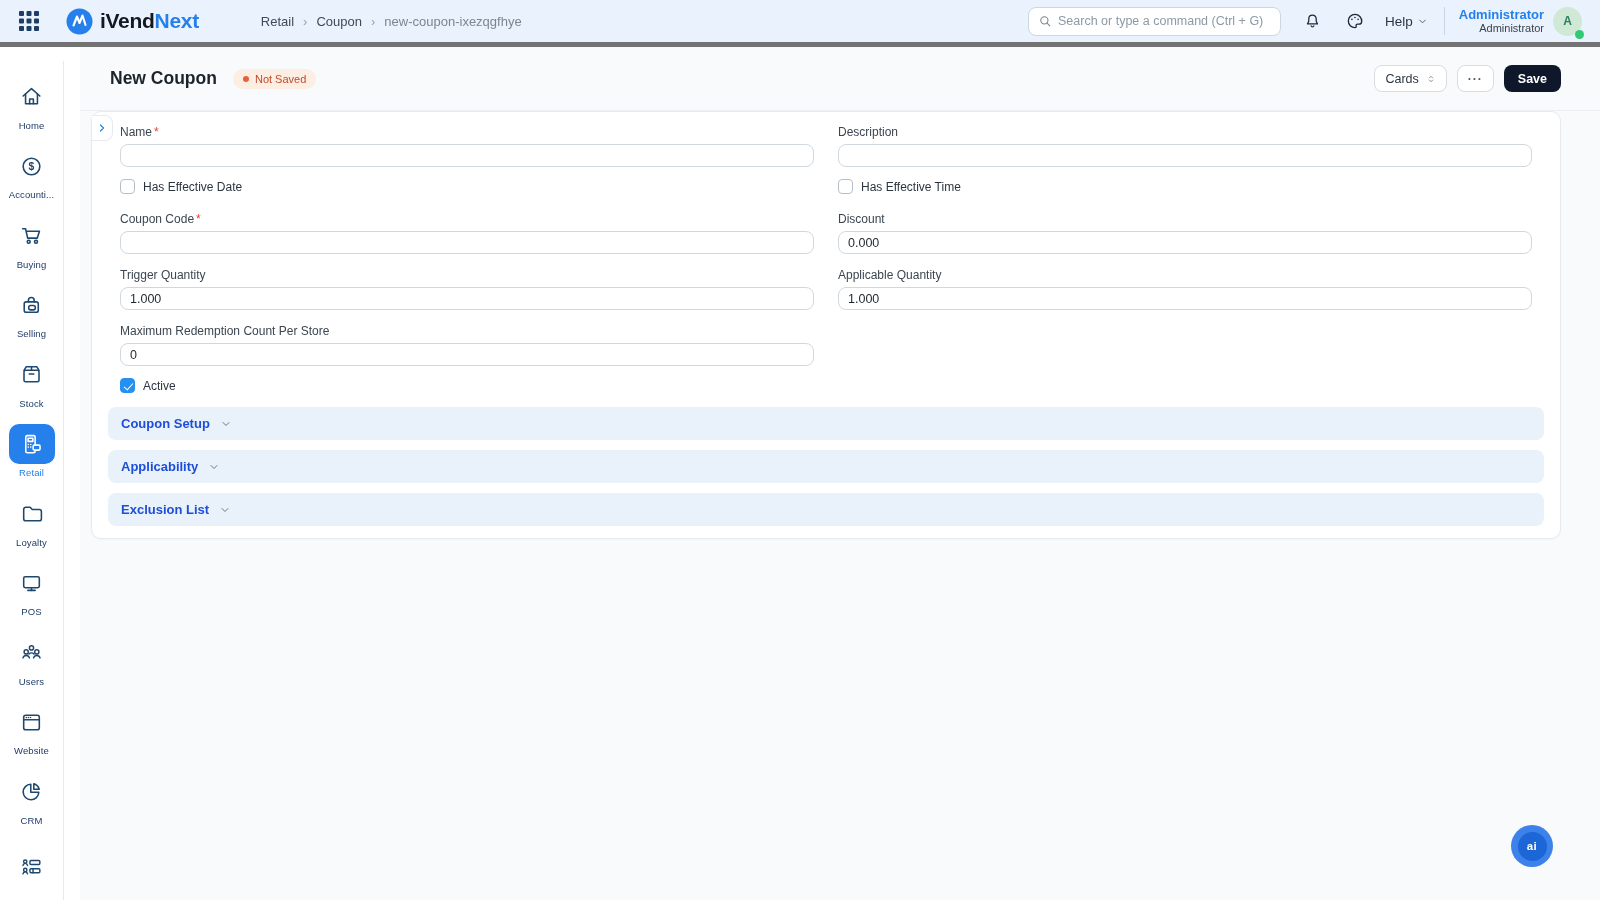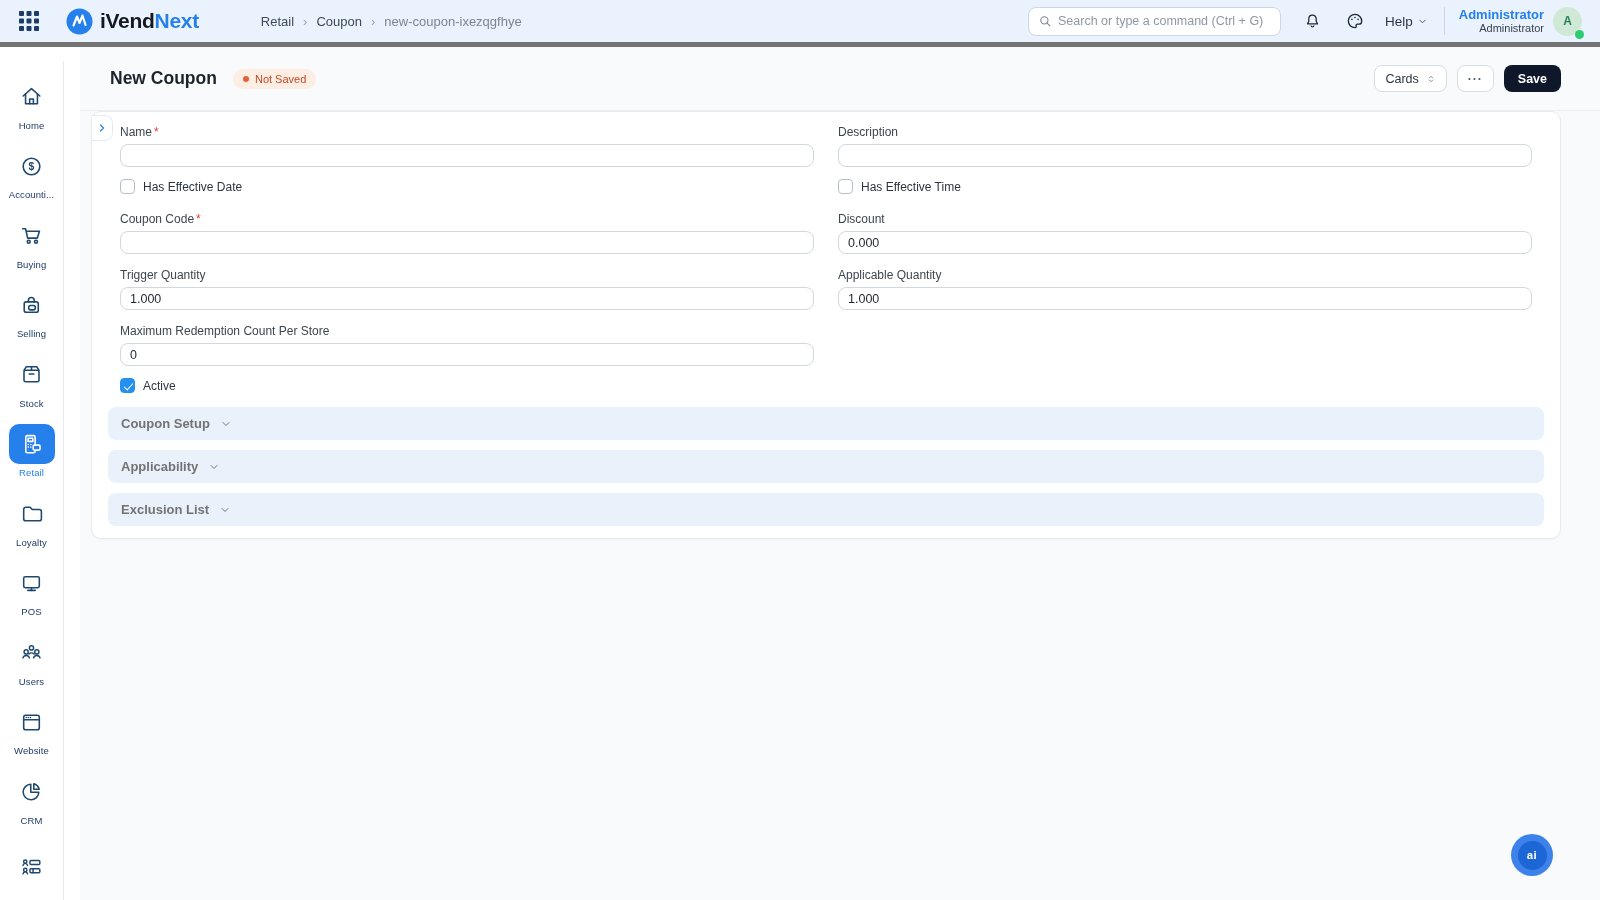--- a/index.html
+++ b/index.html
@@ -94,24 +94,24 @@
     flex:none; position:relative; }
   .cbox.checked { background:#2490ef; border-color:#2490ef; }
   .cbox.checked::after { content:""; position:absolute; left:4.5px; top:1.5px; width:4px; height:8px;
     border:solid #fff; border-width:0 1.8px 1.8px 0; transform:rotate(42deg); }
   .check-label { font-size:12px; color:#2b3540; }
 
   .sections { padding:10px 16px 12px 16px; }
   .section-bar { height:33px; background:#e9f1fb; border-radius:8px; display:flex;
     align-items:center; gap:10px; padding:0 13px; margin-bottom:10px; cursor:pointer; }
   .section-bar:last-child { margin-bottom:0; }
-  .section-title { font-size:13px; font-weight:700; color:#737373; }
+  .section-title { font-size:13px; font-weight:700; color:#1d4ed8; }
 
   
-  .ai-fab { position:fixed; right:47px; bottom:24px; width:42px; height:42px; border-radius:50%;
+  .ai-fab { position:fixed; right:47px; bottom:33px; width:42px; height:42px; border-radius:50%;
     background:#3d82ea; display:flex; align-items:center; justify-content:center; cursor:pointer;
     z-index:30; }
   .ai-fab .inner { width:29px; height:29px; border-radius:50%; background:#1c66d6; color:#fff;
     font-size:11.5px; font-weight:700; display:flex; align-items:center; justify-content:center;
     letter-spacing:0.5px; }
 </style>
 </head>
 <body>
 
 <div class="topbar">

